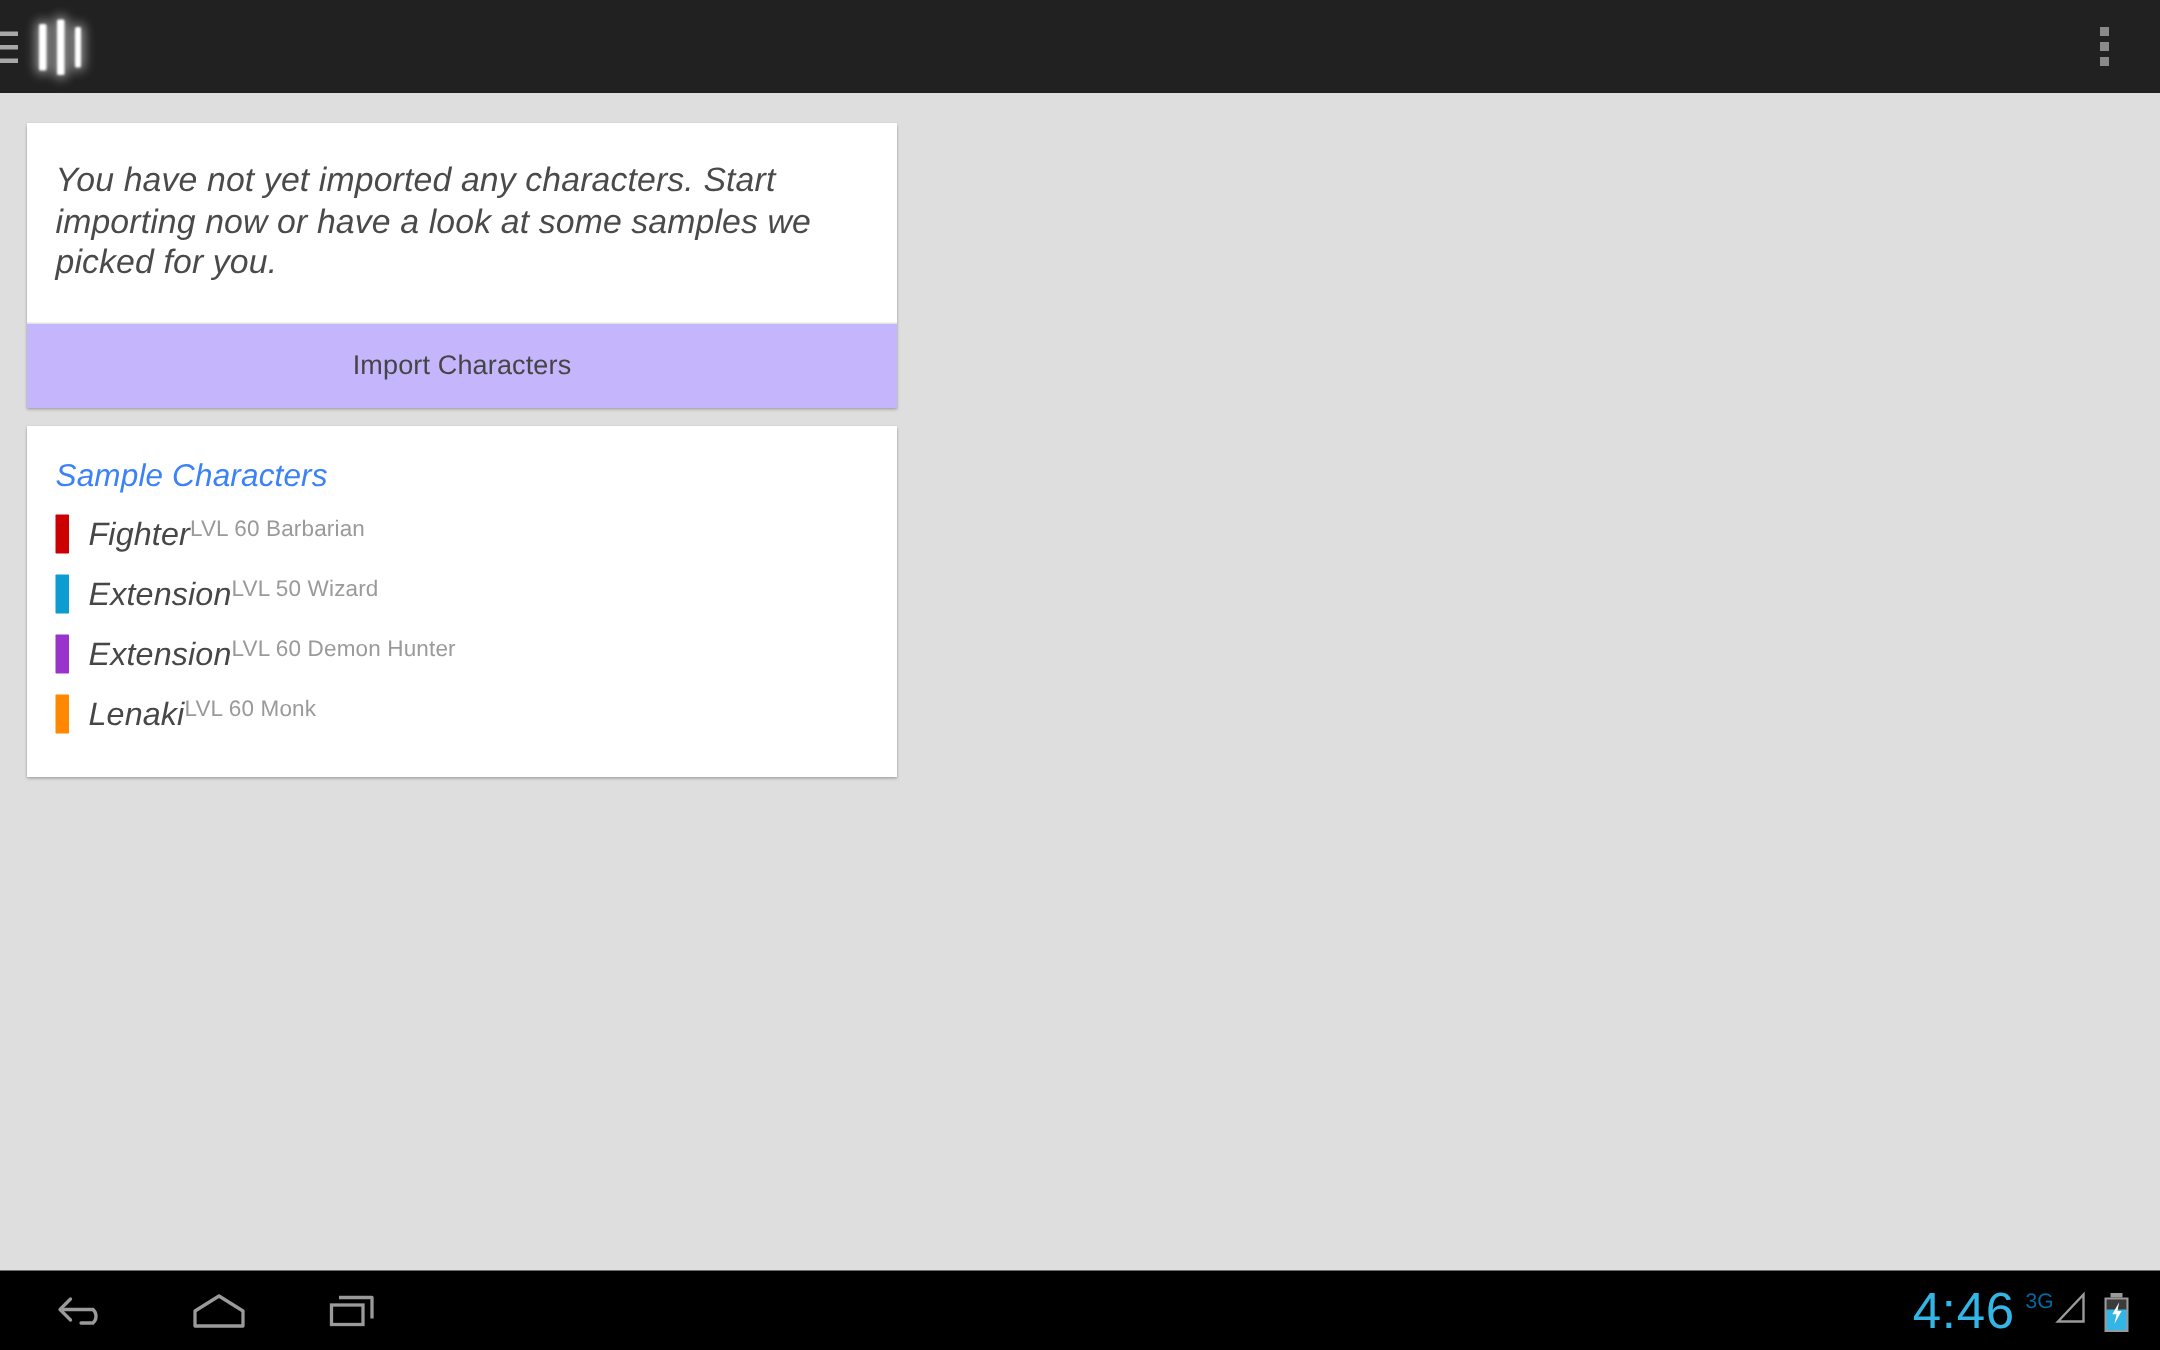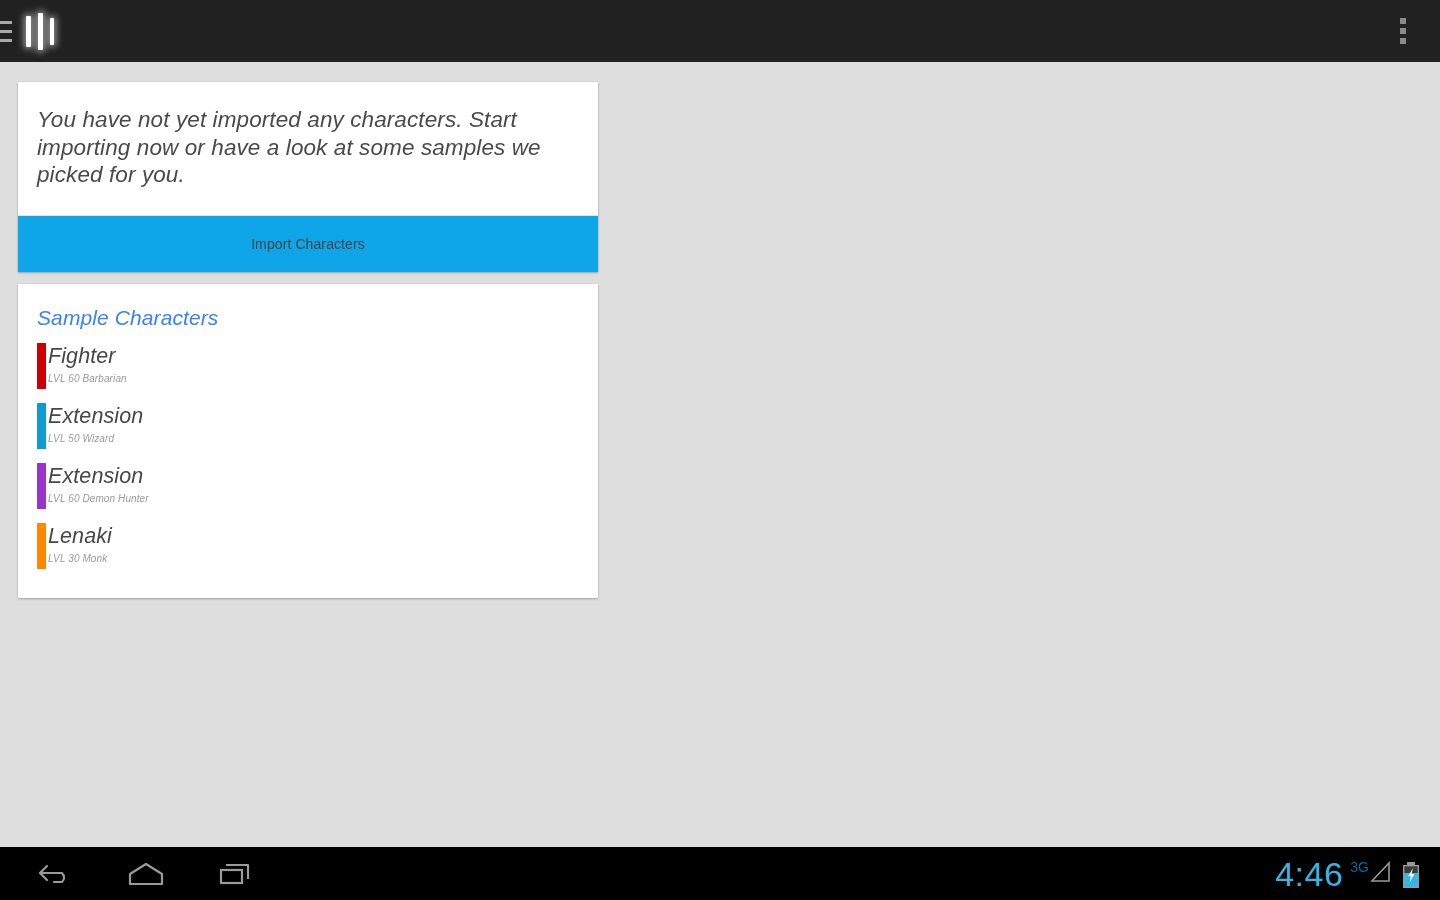--- a/index.html
+++ b/index.html
@@ -117,23 +117,23 @@
     height: 1px;
     background: #e2e2e2;
     margin: 0;
   }
 
   .import-btn {
     height: 56px;
     display: flex;
     align-items: center;
     justify-content: center;
-    font-size: 14px;
+    font-size: 18px;
     color: #454545;
-    background: #0ea5e9;
+    background: #c4b5fd;
     cursor: pointer;
     letter-spacing: 0.1px;
   }
 
   
   .card-samples {
     top: 222px;
     padding-bottom: 22px;
   }
 
@@ -154,37 +154,36 @@
     cursor: pointer;
   }
 
   .char-bar {
     width: 9px;
     flex: none;
     border-radius: 0.5px;
   }
 
   .char-info {
-    padding-left: 2px;
-    display: flex;
-    flex-direction: column;
+    padding-left: 13px;
+    display: flex;
+    flex-direction: row;
     justify-content: flex-start;
   }
 
   .char-name {
     font-size: 21.5px;
     font-style: italic;
     color: #474747;
     line-height: 26px;
     letter-spacing: 0.1px;
   }
 
   .char-sub {
-    font-size: 10px;
-    font-style: italic;
+    font-size: 15px;
     color: #9a9a9a;
     line-height: 20px;
     letter-spacing: 0.1px;
   }
 
   
   .nav-bar {
     position: absolute;
     bottom: 0; left: 0;
     width: 1440px;
@@ -293,21 +292,21 @@
           <div class="char-bar" style="background: rgb(153, 51, 204);"></div>
           <div class="char-info">
             <div class="char-name">Extension</div>
             <div class="char-sub">LVL 60 Demon Hunter</div>
           </div>
         </div>
         <div class="char-row">
           <div class="char-bar" style="background: rgb(255, 136, 0);"></div>
           <div class="char-info">
             <div class="char-name">Lenaki</div>
-            <div class="char-sub">LVL 30 Monk</div>
+            <div class="char-sub">LVL 60 Monk</div>
           </div>
         </div>
       </div>
   </div>
 
 </div>
 
 <div class="nav-bar">
 
   <div class="nav-btn">

